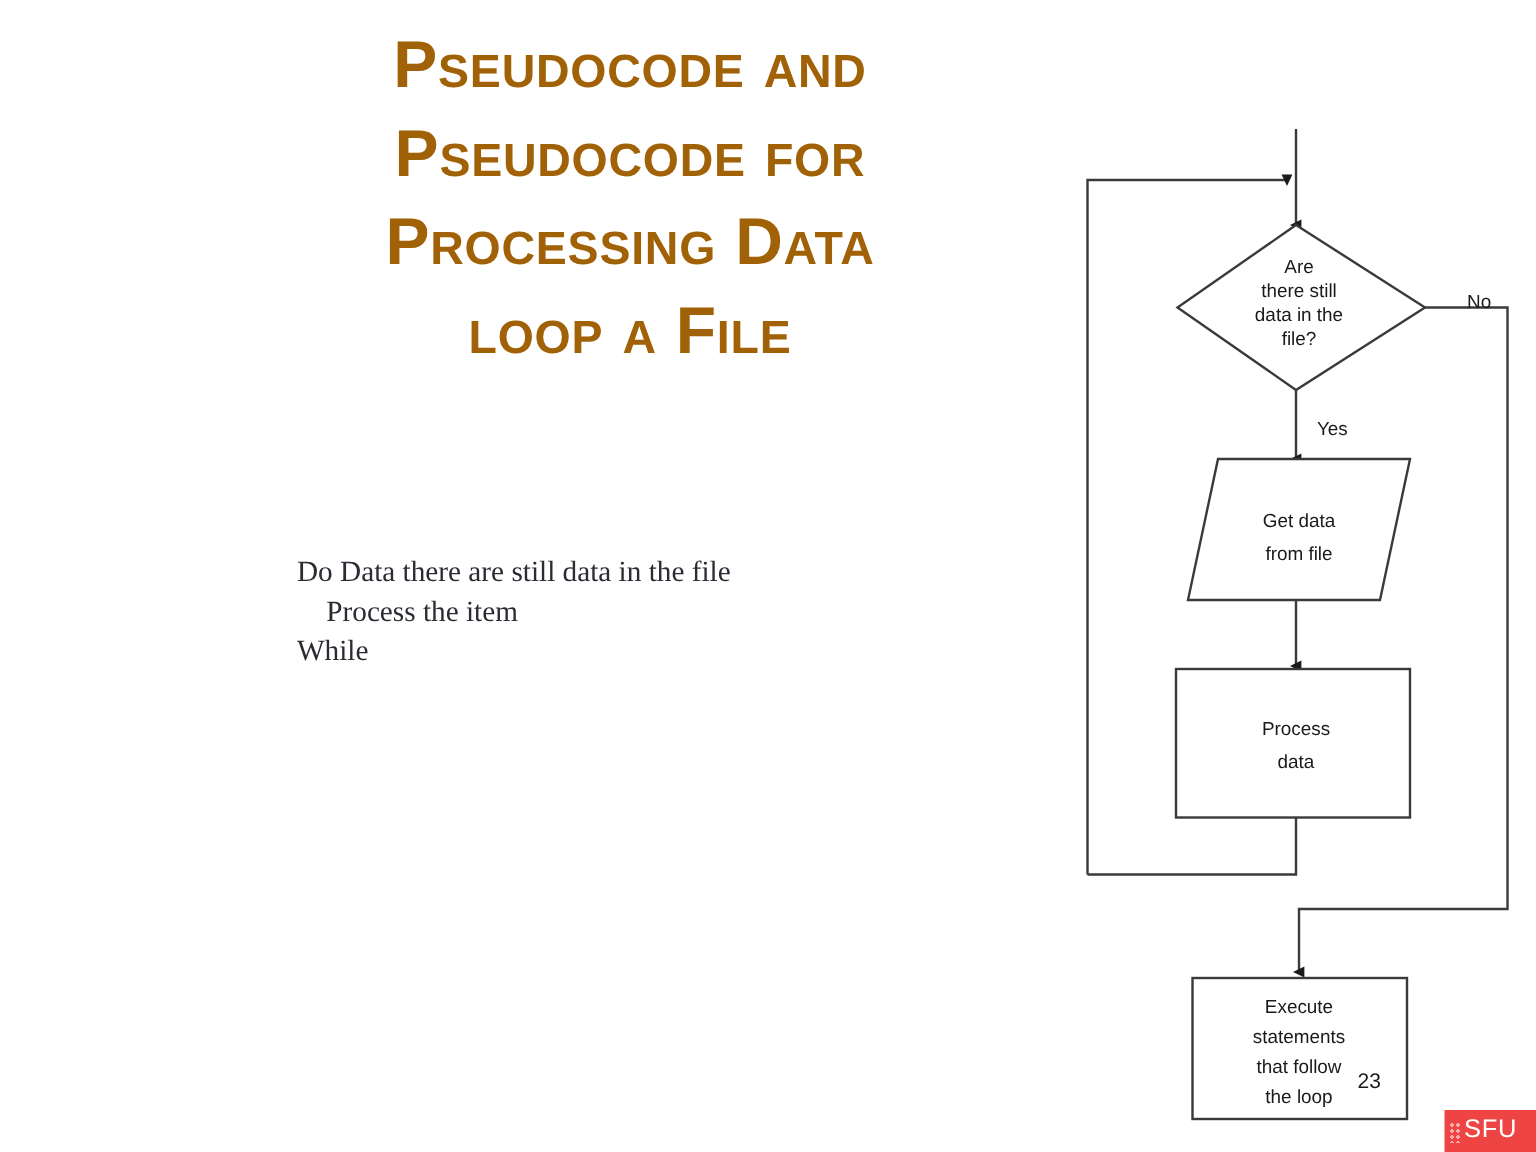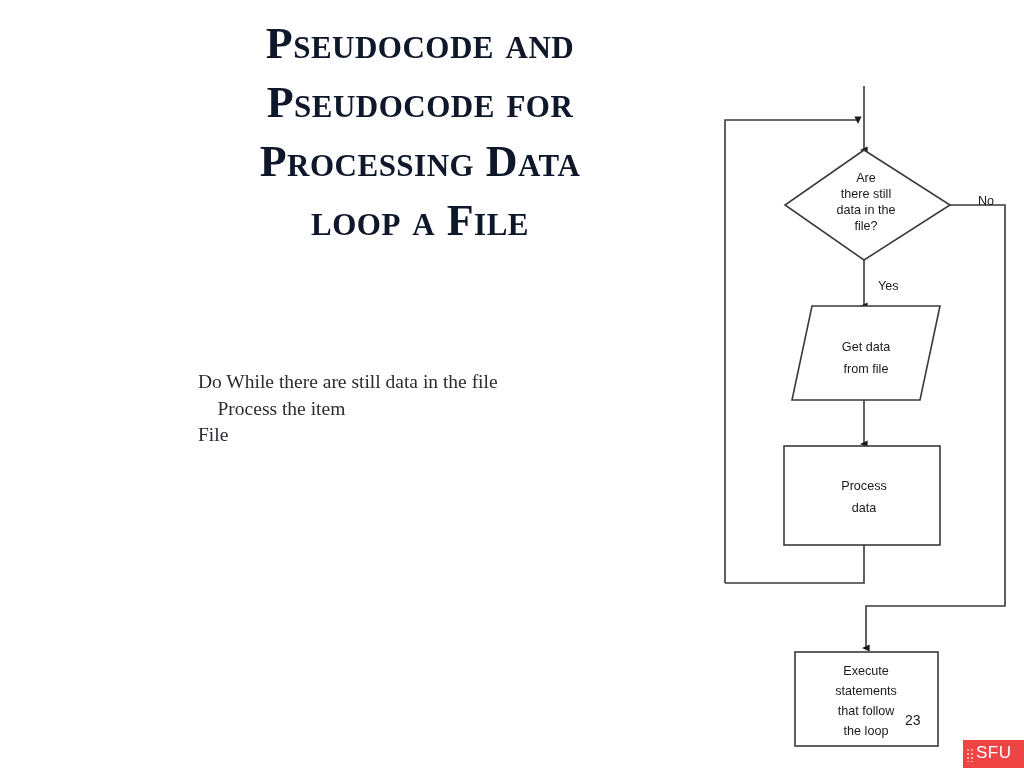--- a/index.html
+++ b/index.html
@@ -22,22 +22,22 @@
     background: #ffffff;
   }
 
   
   #title {
     position: absolute;
     left: 120px;
     top: 14px;
     width: 600px;
     text-align: center;
-    color: #0f172a;
-    font-family: Liberation Serif, serif;
+    color: #a16207;
+    font-family: Liberation Sans, sans-serif;
     font-weight: bold;
     font-size: 44px;
     line-height: 59px;
     font-variant: small-caps;
     letter-spacing: 0.5px;
   }
   #title .tline { display: block; white-space: nowrap; }
 
   
   #pseudocode {
@@ -121,23 +121,23 @@
 <div id="slide">
 
   <div id="title">
     <span class="tline">Pseudocode and</span>
     <span class="tline">Pseudocode for</span>
     <span class="tline">Processing Data</span>
     <span class="tline">loop a File</span>
   </div>
 
   <div id="pseudocode">
-    <span class="pline">Do While there are still data in the file</span>
+    <span class="pline">Do Data there are still data in the file</span>
     <span class="pline">    Process the item</span>
-    <span class="pline">File</span>
+    <span class="pline">While</span>
   </div>
 
   <div id="flowchart">
     <svg width="334" height="712" viewBox="0 0 334 712" xmlns="http://www.w3.org/2000/svg">
       <defs>
         <marker id="arrowhead" markerWidth="9" markerHeight="9" refX="4.2" refY="4.2" orient="auto" markerUnits="userSpaceOnUse">
           <path d="M0.6,0.6 L7.8,0.6 L4.2,8.2 z" fill="#1a1a1a"></path>
         </marker>
       </defs>
 

